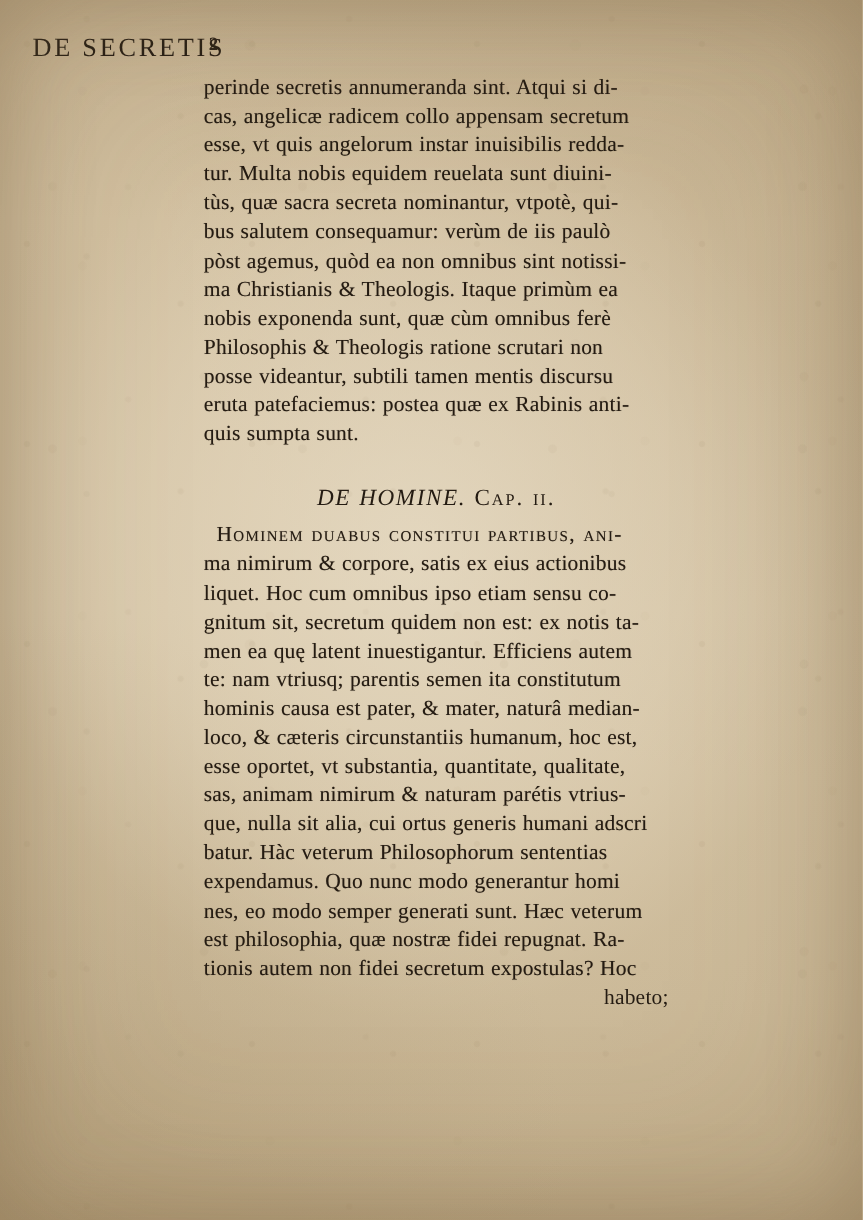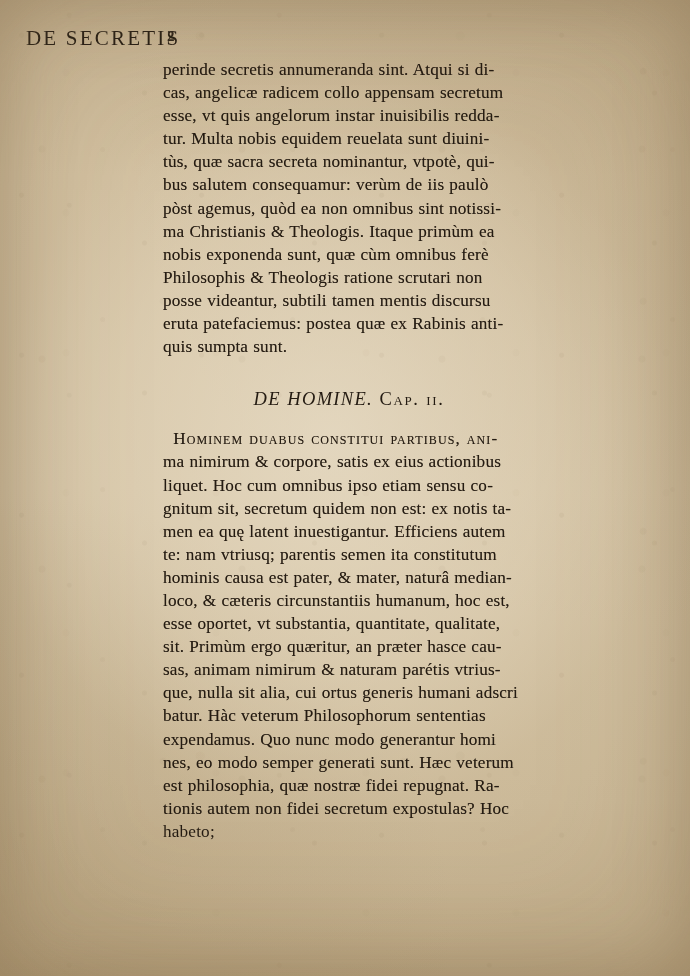--- a/index.html
+++ b/index.html
@@ -105,36 +105,37 @@
     display: block;
     height: 30px;
   }
 
   .chapter-head {
     display: block;
     text-align: center;
     font-style: italic;
     font-size: 18.5px;
     letter-spacing: 1.3px;
-    margin-bottom: 16px;
+    margin-bottom: 5px;
     white-space: pre;
     color: #241b12;
   }
   .chapter-head .caps {
     font-style: normal;
     font-variant: small-caps;
     letter-spacing: 1.6px;
   }
   .smallcaps {
     font-variant: small-caps;
     letter-spacing: 1.1px;
     margin-top: 11px;
   }
   .lastline {
     display: block;
+    text-align: right;
     white-space: pre;
   }
 </style>
 </head>
 <body>
 
 <div id="page">
 
   <div class="header">
     <div class="folio">2</div>
@@ -168,21 +169,20 @@
     <div class="para2">
       <span class="ln">  <span class="smallcaps">Hominem duabus constitui partibus, ani-</span></span>
       <span class="ln">ma nimirum &amp; corpore, satis ex eius actionibus</span>
       <span class="ln">liquet. Hoc cum omnibus ipso etiam sensu co-</span>
       <span class="ln">gnitum sit, secretum quidem non est: ex notis ta-</span>
       <span class="ln">men ea quę latent inuestigantur. Efficiens autem</span>
       <span class="ln">te: nam vtriusq; parentis semen ita constitutum</span>
       <span class="ln">hominis causa est pater, &amp; mater, naturâ median-</span>
       <span class="ln">loco, &amp; cæteris circunstantiis humanum, hoc est,</span>
       <span class="ln">esse oportet, vt substantia, quantitate, qualitate,</span>
-      <span class="ln">sit. Primùm ergo quæritur, an præter hasce cau-</span>
       <span class="ln">sas, animam nimirum &amp; naturam parétis vtrius-</span>
       <span class="ln">que, nulla sit alia, cui ortus generis humani adscri</span>
       <span class="ln">batur. Hàc veterum Philosophorum sententias</span>
       <span class="ln">expendamus. Quo nunc modo generantur homi</span>
       <span class="ln">nes, eo modo semper generati sunt. Hæc veterum</span>
       <span class="ln">est philosophia, quæ nostræ fidei repugnat. Ra-</span>
       <span class="ln">tionis autem non fidei secretum expostulas? Hoc</span>
       <span class="lastline">habeto;</span>
     </div>
 

